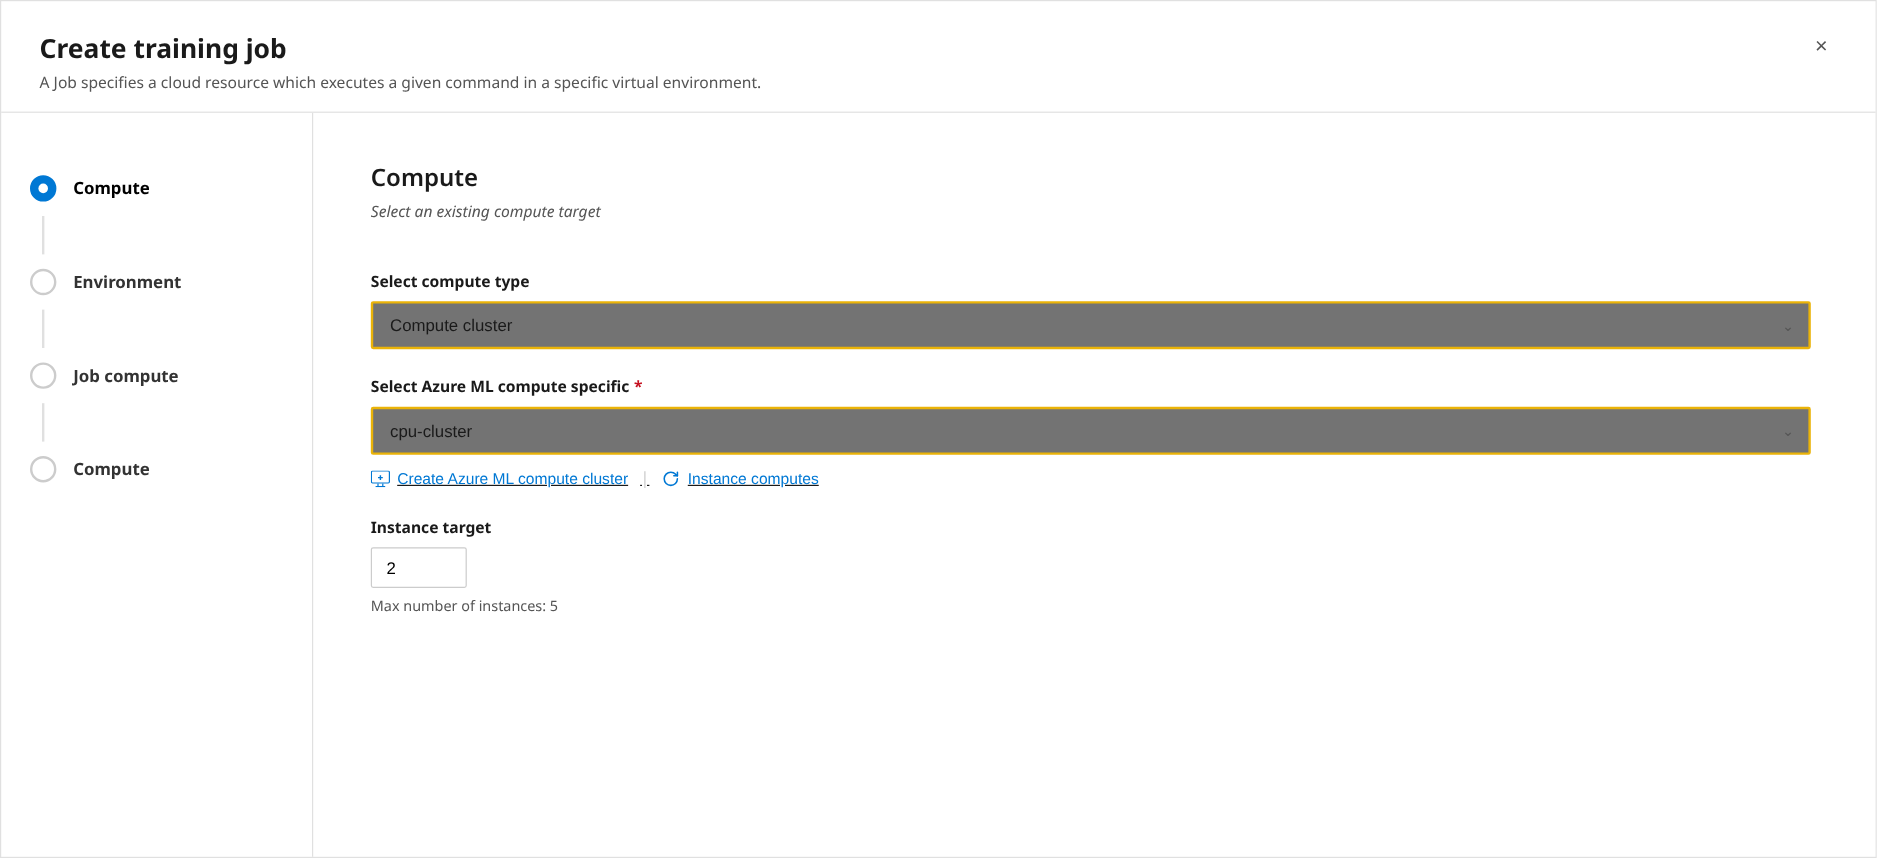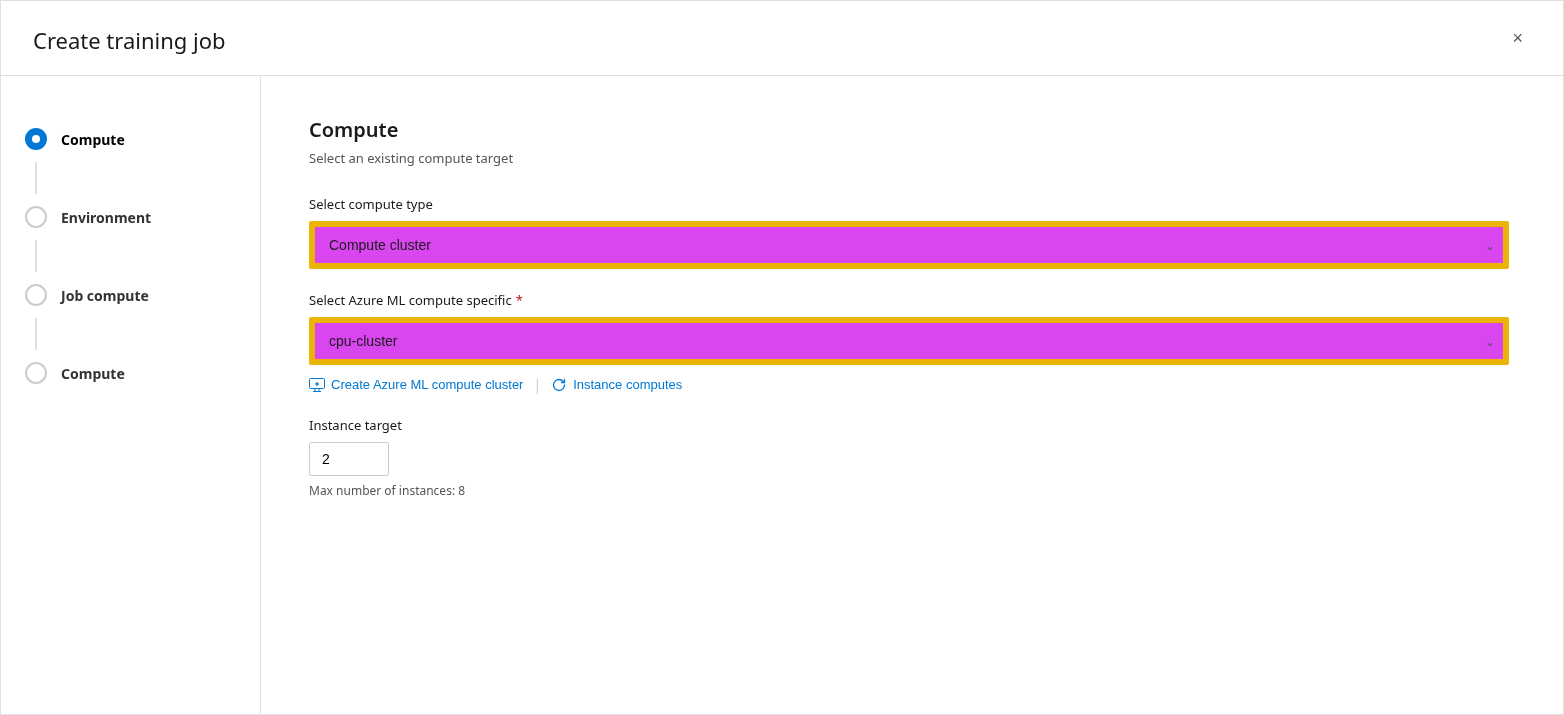--- a/index.html
+++ b/index.html
@@ -20,21 +20,21 @@
     }
     .dialog-header {
       padding: 24px 32px 16px 32px;
       border-bottom: 1px solid #e0e0e0;
       display: flex;
       justify-content: space-between;
       align-items: flex-start;
     }
     .dialog-title {
       font-size: 22px;
-      font-weight: 400;
+      font-weight: 700;
       color: #1a1a1a;
       margin-bottom: 4px;
     }
     .dialog-subtitle {
       font-size: 13px;
       color: #555;
     }
     .close-btn {
       background: none;
       border: none;
@@ -107,68 +107,70 @@
     }
     .section-title {
       font-size: 20px;
       font-weight: 600;
       margin-bottom: 6px;
       color: #1a1a1a;
     }
     .section-subtitle {
       font-size: 13px;
       color: #555;
-      margin-bottom: 28px;
+      margin-bottom: 40px;
+      font-style: italic;
     }
     .field-group {
       margin-bottom: 22px;
     }
     .field-label {
       font-size: 13px;
-      font-weight: 400;
+      font-weight: 700;
       color: #1a1a1a;
       margin-bottom: 8px;
       display: flex;
       align-items: center;
       gap: 4px;
     }
     .required-star {
       color: #c50f1f;
       font-size: 13px;
     }
     .select-wrapper {
       position: relative;
       max-width: 1200px;
     }
     .select-wrapper select {
       width: 100%;
-      border: 6px solid #eab308;
+      border: 2px solid #eab308;
       border-radius: 2px;
       padding: 10px 40px 10px 14px;
       font-size: 14px;
       color: #1a1a1a;
-      background: #d946ef;
+      background: #737373;
       appearance: none;
       cursor: pointer;
       outline: none;
     }
     .chevron-icon {
       position: absolute;
       right: 14px;
       top: 50%;
       transform: translateY(-50%);
       pointer-events: none;
       color: #555;
       font-size: 12px;
     }
     .links-row {
       display: flex;
       align-items: center;
       gap: 6px;
       margin-top: 10px;
+      text-decoration: underline;
     }
     .link-btn {
       background: none;
       border: none;
       color: #0078d4;
       cursor: pointer;
       font-size: 13px;
       display: flex;
       align-items: center;
       gap: 6px;
@@ -203,20 +205,21 @@
     }
   </style>
 </head>
 <body>
 
 <div class="dialog">
 
   <div class="dialog-header">
     <div>
       <div class="dialog-title">Create training job</div>
+      <div class="dialog-subtitle">A Job specifies a cloud resource which executes a given command in a specific virtual environment.</div>
     </div>
     <button class="close-btn">×</button>
   </div>
 
   <div class="dialog-body">
 
     <div class="sidebar">
 
       <div class="step-item">
         <div class="step-circle active">
@@ -294,18 +297,18 @@
               <polyline points="13.5,2.5 13.5,5.5 10.5,5.5" stroke="#0078d4" stroke-width="1.3" fill="none" stroke-linecap="round" stroke-linejoin="round"></polyline>
             </svg>
             <span>Instance computes</span>
           </button>
         </div>
       </div>
 
       <div class="field-group">
         <div class="field-label">Instance target</div>
         <input class="instance-input" type="number" value="2" min="1" max="4" style="">
-        <div class="max-instances-text">Max number of instances: 8</div>
+        <div class="max-instances-text">Max number of instances: 5</div>
       </div>
 
     </div>
   </div>
 </div>
 
 </body></html>

